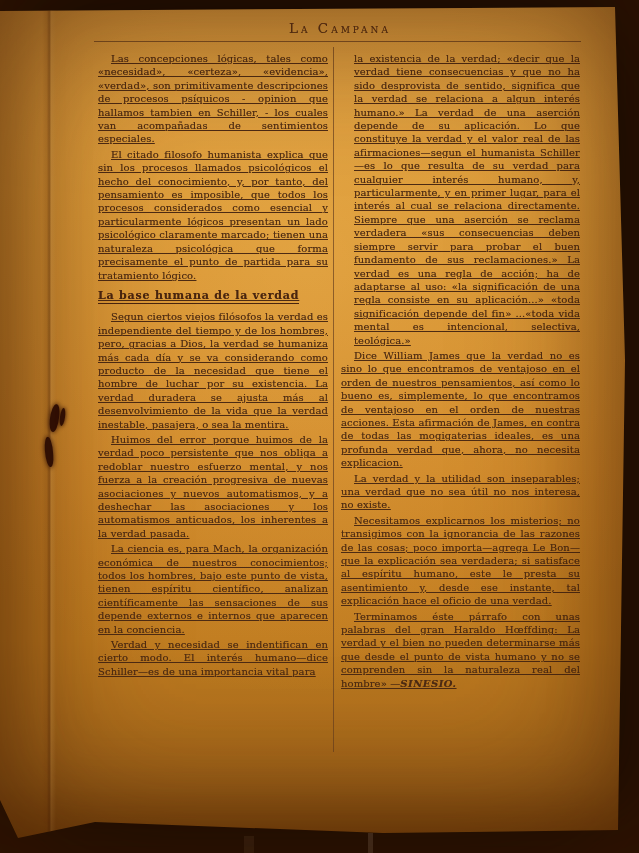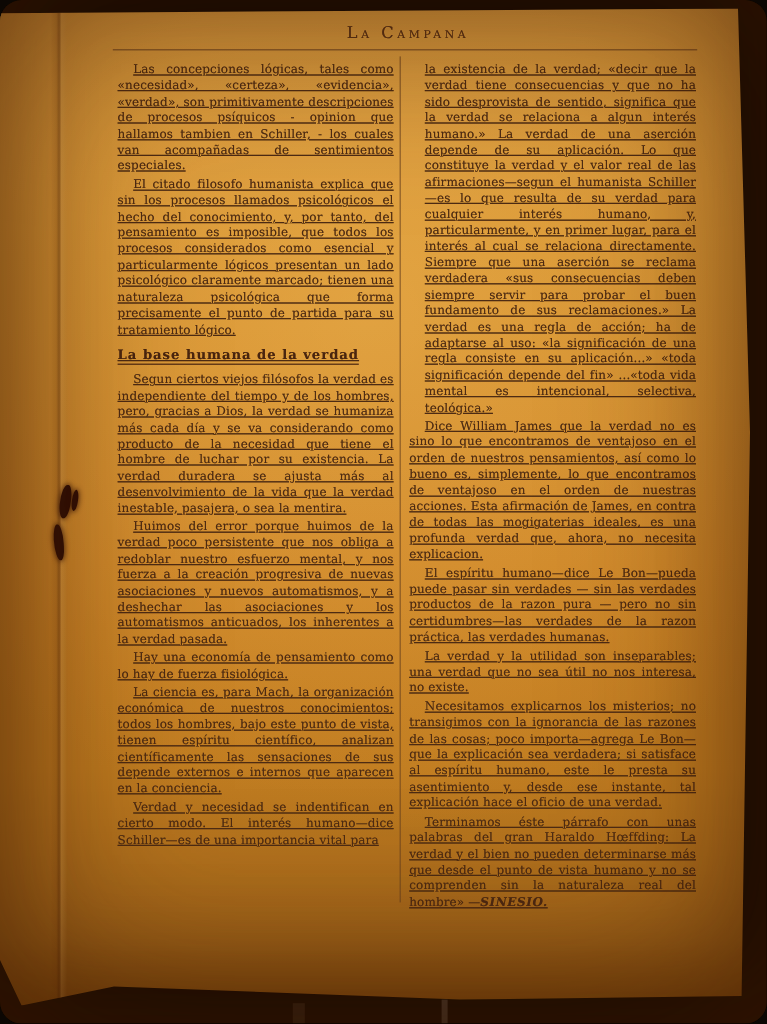--- a/index.html
+++ b/index.html
@@ -1,17 +1,17 @@
 <!DOCTYPE html>
 <html><head>
 <meta charset="utf-8">
 <style>
   html,body{margin:0;padding:0;background:#0c0703;}
   .photo{position:relative;width:639px;height:853px;background:#0c0703;overflow:hidden;
-         font-family:"DejaVu Serif", serif;border-radius:18px;}
+         font-family:"DejaVu Serif", serif;}
   
   .bg-line1{position:absolute;left:368px;top:833px;width:5px;height:20px;background:#6a6158;opacity:.55;}
   .bg-line2{position:absolute;left:244px;top:836px;width:10px;height:17px;background:#3a2e22;opacity:.6;}
   
   .page{position:absolute;inset:0;
         clip-path:polygon(0 11px,615px 7px,625px 360px,618px 830px,383px 833px,95px 822px,18px 838px,0 800px);
         background:
           radial-gradient(ellipse 90% 65% at 48% 30%, rgba(255,205,110,0.30), rgba(255,190,90,0.05) 65%, transparent 80%),
           linear-gradient(180deg,#dd9c3c 0%,#d6922f 25%,#cd8526 55%,#c07c20 75%,#a2661a 92%,#8a5210 100%);}
   .vignette{position:absolute;inset:0;pointer-events:none;
@@ -57,29 +57,27 @@
     <div class="header">La Campana</div>
     <div class="hrule"></div>
     <div class="vdiv"></div>
 
     <div class="col left">
       <p class="par">Las concepciones lógicas, tales como «necesidad», «certeza», «evidencia», «verdad», son primitivamente descripciones de procesos psíquicos - opinion que hallamos tambien en Schiller, - los cuales van acompañadas de sentimientos especiales.</p>
       <p class="par">El citado filosofo humanista explica que sin los procesos llamados psicológicos el hecho del conocimiento, y, por tanto, del pensamiento es imposible, que todos los procesos considerados como esencial y particularmente lógicos presentan un lado psicológico claramente marcado; tienen una naturaleza psicológica que forma precisamente el punto de partida para su tratamiento lógico.</p>
       <h2 class="heading"><span>La base humana de la verdad</span></h2>
       <p class="par">Segun ciertos viejos filósofos la verdad es independiente del tiempo y de los hombres, pero, gracias a Dios, la verdad se humaniza más cada día y se va considerando como producto de la necesidad que tiene el hombre de luchar por su existencia. La verdad duradera se ajusta más al desenvolvimiento de la vida que la verdad inestable, pasajera, o sea la mentira.</p>
       <p class="par">Huimos del error porque huimos de la verdad poco persistente que nos obliga a redoblar nuestro esfuerzo mental, y nos fuerza a la creación progresiva de nuevas asociaciones y nuevos automatismos, y a deshechar las asociaciones y los automatismos anticuados, los inherentes a la verdad pasada.</p>
-      <p class="par">Hay una economía de pensamiento como lo hay de fuerza fisiológica.</p>
       <p class="par">La ciencia es, para Mach, la organización económica de nuestros conocimientos; todos los hombres, bajo este punto de vista, tienen espíritu científico, analizan científicamente las sensaciones de sus depende externos e internos que aparecen en la conciencia.</p>
       <p class="par">Verdad y necesidad se indentifican en cierto modo. El interés humano—dice Schiller—es de una importancia vital para</p>
     </div>
 
     <div class="col right">
       <p class="par cont">la existencia de la verdad; «decir que la verdad tiene consecuencias y que no ha sido desprovista de sentido, significa que la verdad se relaciona a algun interés humano.» La verdad de una aserción depende de su aplicación. Lo que constituye la verdad y el valor real de las afirmaciones—segun el humanista Schiller—es lo que resulta de su verdad para cualquier interés humano, y, particularmente, y en primer lugar, para el interés al cual se relaciona directamente. Siempre que una aserción se reclama verdadera «sus consecuencias deben siempre servir para probar el buen fundamento de sus reclamaciones.» La verdad es una regla de acción; ha de adaptarse al uso: «la significación de una regla consiste en su aplicación...» «toda significación depende del fin» ...«toda vida mental es intencional, selectiva, teológica.»</p>
       <p class="par">Dice William James que la verdad no es sino lo que encontramos de ventajoso en el orden de nuestros pensamientos, así como lo bueno es, simplemente, lo que encontramos de ventajoso en el orden de nuestras acciones. Esta afirmación de James, en contra de todas las mogigaterias ideales, es una profunda verdad que, ahora, no necesita explicacion.</p>
-      <p class="par">El espíritu humano—dice Le Bon—pueda puede pasar sin verdades — sin las verdades productos de la razon pura — pero no sin certidumbres—las verdades de la razon práctica, las verdades humanas.</p>
       <p class="par">La verdad y la utilidad son inseparables; una verdad que no sea útil no nos interesa, no existe.</p>
       <p class="par">Necesitamos explicarnos los misterios; no transigimos con la ignorancia de las razones de las cosas; poco importa—agrega Le Bon—que la explicación sea verdadera; si satisface al espíritu humano, este le presta su asentimiento y, desde ese instante, tal explicación hace el oficio de una verdad.</p>
       <p class="par"><span>Terminamos éste párrafo con unas palabras del gran Haraldo Hœffding: La verdad y el bien no pueden determinarse más que desde el punto de vista humano y no se comprenden sin la naturaleza real del hombre» —</span><em class="signature">SINESIO.</em></p>
     </div>
   </div>
 
   <div class="vignette"></div>
 </div>
 
 </body></html>

